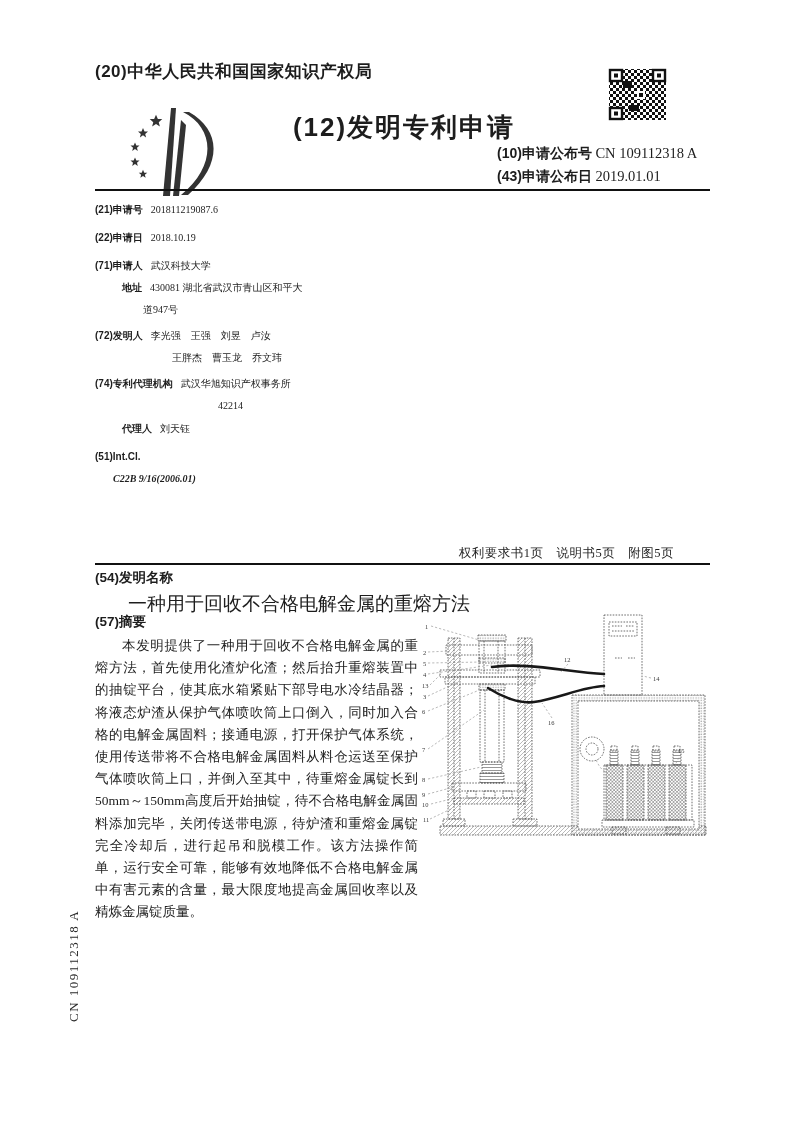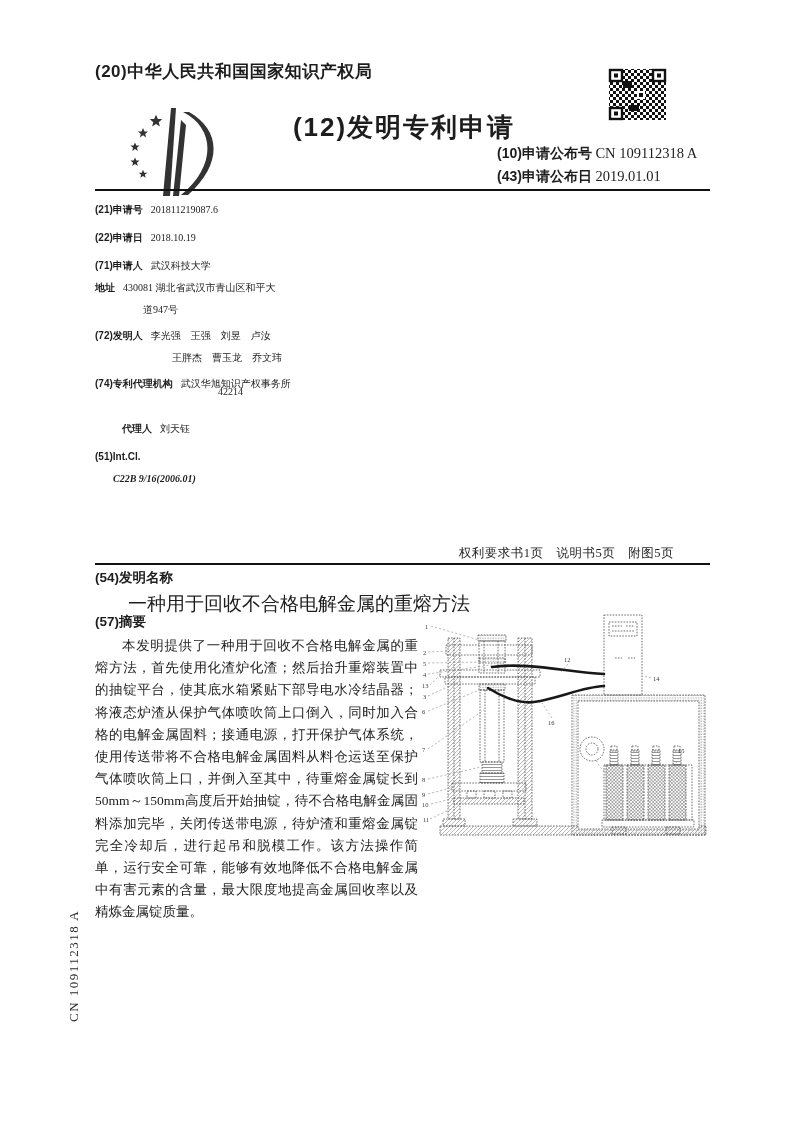--- a/index.html
+++ b/index.html
@@ -111,38 +111,38 @@
     <span class="lbl">(21)申请号</span><span class="val">201811219087.6</span>
   </div>
 
   <div class="abs bib" style="top:227px;">
     <span class="lbl">(22)申请日</span><span class="val">2018.10.19</span>
   </div>
 
   <div class="abs bib" style="top:255px;">
     <span class="lbl">(71)申请人</span><span class="val">武汉科技大学</span>
   </div>
-  <div class="abs bib" style="top:277px;left:95px;">
+  <div class="abs bib" style="top:277px;margin-left:27px;left:95px;">
     <span class="lbl">地址</span><span class="val">430081 湖北省武汉市青山区和平大</span>
   </div>
   <div class="abs bib" style="top:299px;margin-left:65px;left:78px;">
     <span class="val">道947号</span>
   </div>
 
   <div class="abs bib" style="top:325px;">
     <span class="lbl">(72)发明人</span><span class="val">李光强　王强　刘昱　卢汝</span>
   </div>
   <div class="abs bib" style="top:347px;margin-left:77px;left:95px;">
     <span class="val">王胖杰　曹玉龙　乔文玮</span>
   </div>
 
   <div class="abs bib" style="top:373px;">
     <span class="lbl">(74)专利代理机构</span><span class="val">武汉华旭知识产权事务所</span>
   </div>
-  <div class="abs bib" style="top:381px;margin-left:123px;left:95px;">
+  <div class="abs bib" style="top:395px;margin-left:123px;left:95px;">
     <span class="val">42214</span>
   </div>
   <div class="abs bib" style="top:418px;margin-left:27px;left:95px;">
     <span class="lbl">代理人</span><span class="val">刘天钰</span>
   </div>
 
   <div class="abs bib" style="top:446px;">
     <span class="lbl">(51)Int.Cl.</span>
   </div>
   <div class="abs bib italic" style="top:468px;margin-left:18px;left:95px;">

